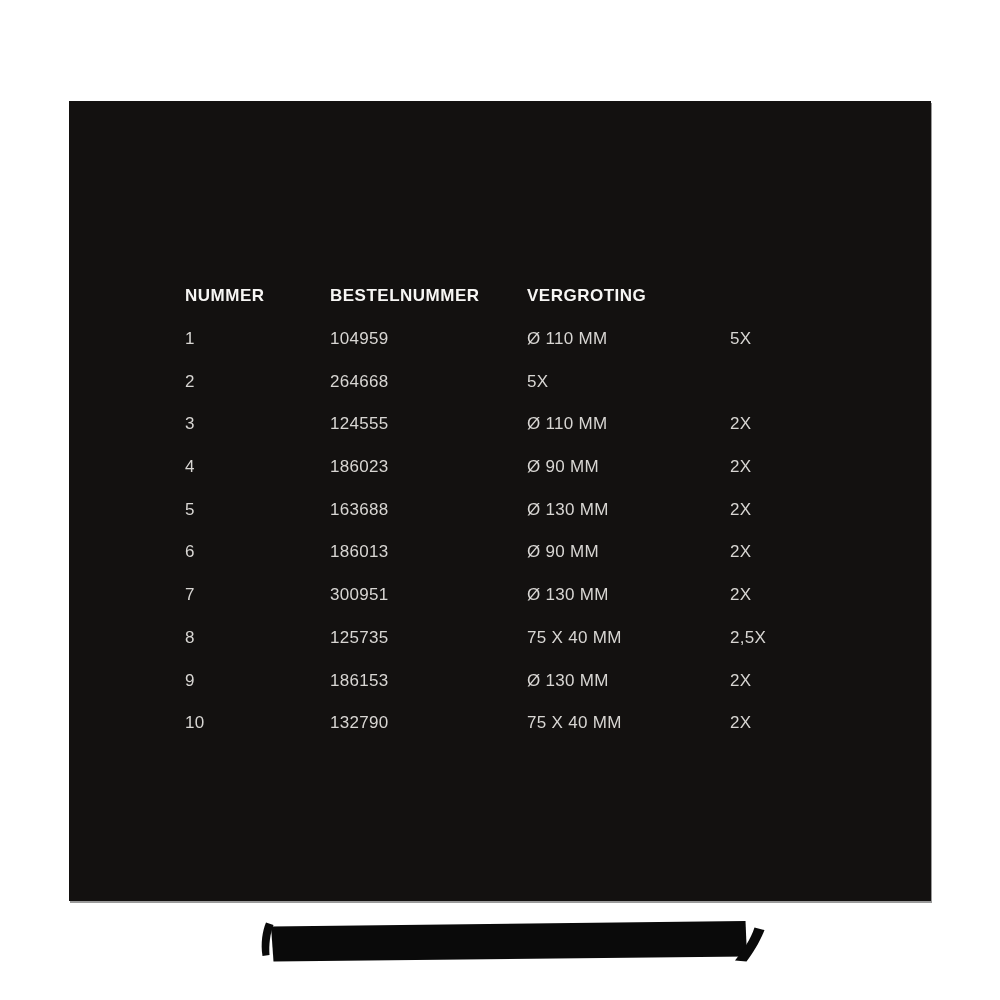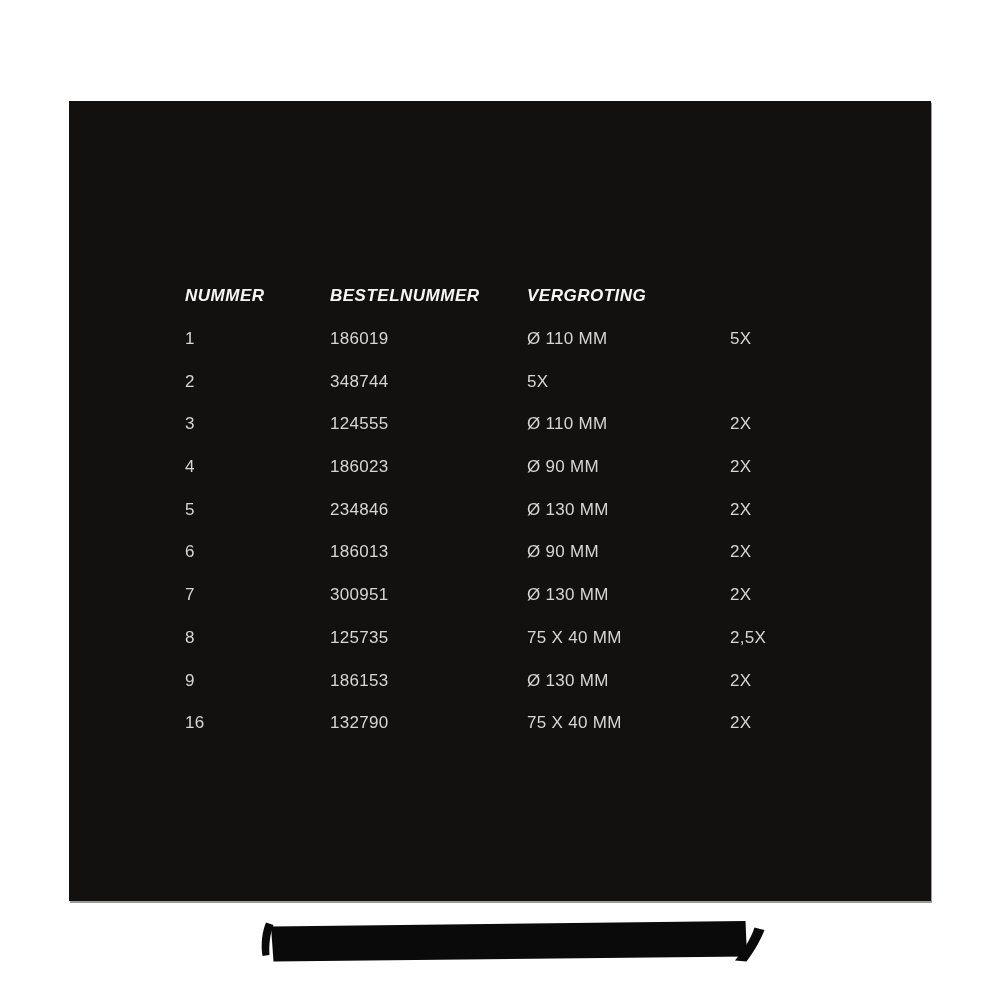--- a/index.html
+++ b/index.html
@@ -33,21 +33,20 @@
   .cell{
     font-size:17px;
     letter-spacing:0.3px;
     color:var(--row-text);
     white-space:nowrap;
   }
   .row.header .cell{
     font-weight:700;
     letter-spacing:0.5px;
     color:var(--header-text);
-    font-style:italic;
   }
   .scribble{
     position:absolute;
     left:250px;top:912px;width:525px;height:60px;
   }
 </style>
 </head>
 <body>
 
 <div class="page">
@@ -55,44 +54,44 @@
   <div class="panel">
     <div class="table">
       <div class="row header">
         <span class="cell">NUMMER</span>
         <span class="cell">BESTELNUMMER</span>
         <span class="cell">VERGROTING</span>
       </div>
 
     <div class="row">
           <span class="cell">1</span>
-          <span class="cell">186019</span>
+          <span class="cell">104959</span>
           <span class="cell">Ø 110 MM</span>
           <span class="cell">5X</span>
         </div>
         <div class="row">
           <span class="cell">2</span>
-          <span class="cell">348744</span>
+          <span class="cell">264668</span>
           <span class="cell">5X</span>
         </div>
         <div class="row">
           <span class="cell">3</span>
           <span class="cell">124555</span>
           <span class="cell">Ø 110 MM</span>
           <span class="cell">2X</span>
         </div>
         <div class="row">
           <span class="cell">4</span>
           <span class="cell">186023</span>
           <span class="cell">Ø 90 MM</span>
           <span class="cell">2X</span>
         </div>
         <div class="row">
           <span class="cell">5</span>
-          <span class="cell">234846</span>
+          <span class="cell">163688</span>
           <span class="cell">Ø 130 MM</span>
           <span class="cell">2X</span>
         </div>
         <div class="row">
           <span class="cell">6</span>
           <span class="cell">186013</span>
           <span class="cell">Ø 90 MM</span>
           <span class="cell">2X</span>
         </div>
         <div class="row">
@@ -107,21 +106,21 @@
           <span class="cell">75 X 40 MM</span>
           <span class="cell">2,5X</span>
         </div>
         <div class="row">
           <span class="cell">9</span>
           <span class="cell">186153</span>
           <span class="cell">Ø 130 MM</span>
           <span class="cell">2X</span>
         </div>
         <div class="row">
-          <span class="cell">16</span>
+          <span class="cell">10</span>
           <span class="cell">132790</span>
           <span class="cell">75 X 40 MM</span>
           <span class="cell">2X</span>
         </div>
       </div>
   </div>
 
   <svg class="scribble" viewBox="250 912 525 60" xmlns="http://www.w3.org/2000/svg" aria-hidden="true">
     <path d="M262.5 956 C260.5 943 262.5 931 266 922.5 L273.5 925 C270 934 268.8 945 269.5 955 Z" fill="#0a0a0a"></path>
     <path d="M271 926.5 L745.5 921 L747 956.5 L273.5 961.5 Z" fill="#0a0a0a"></path>

